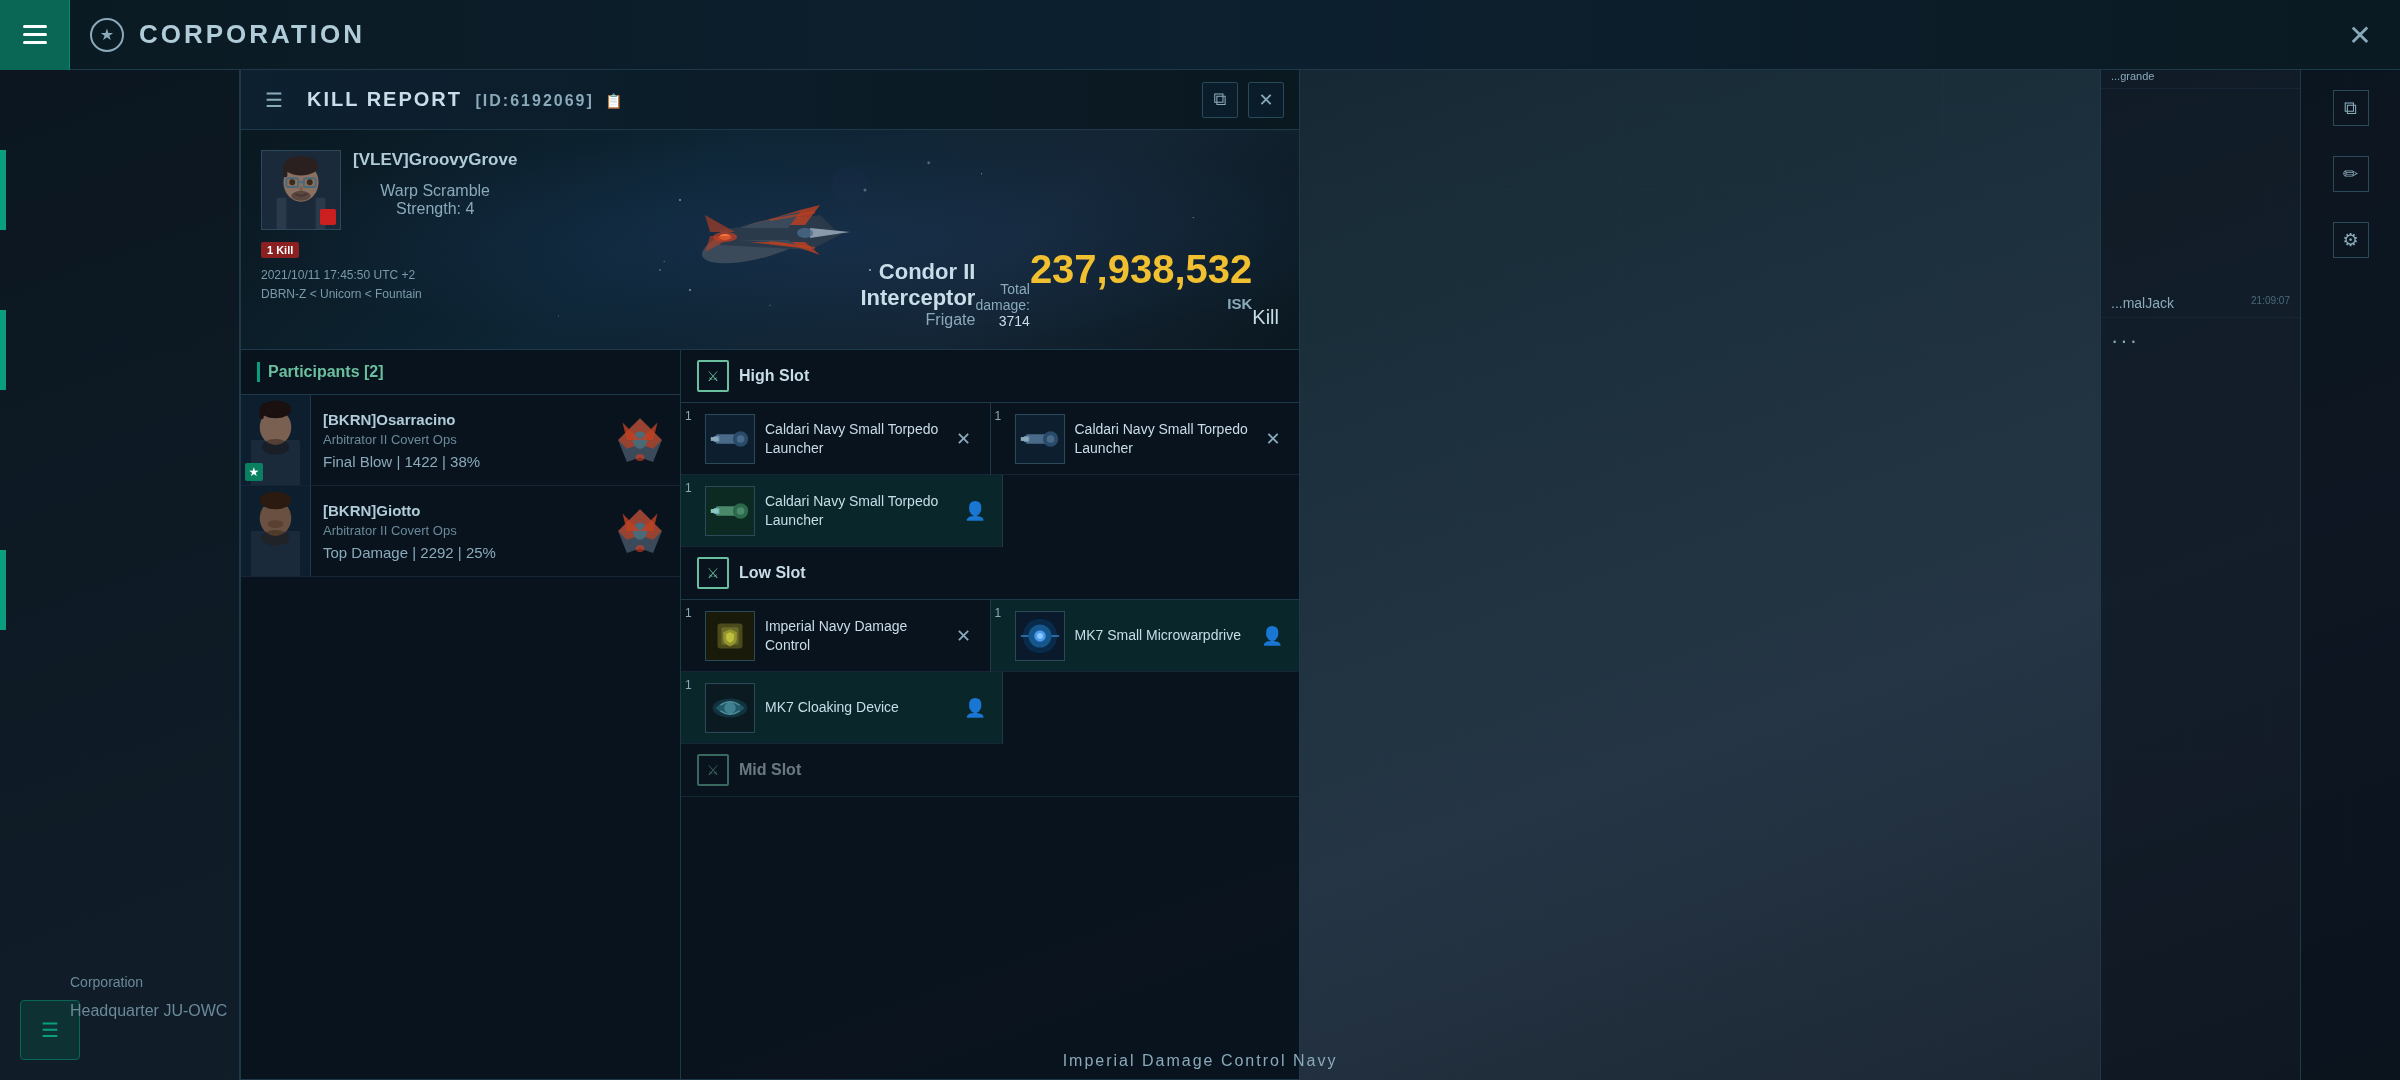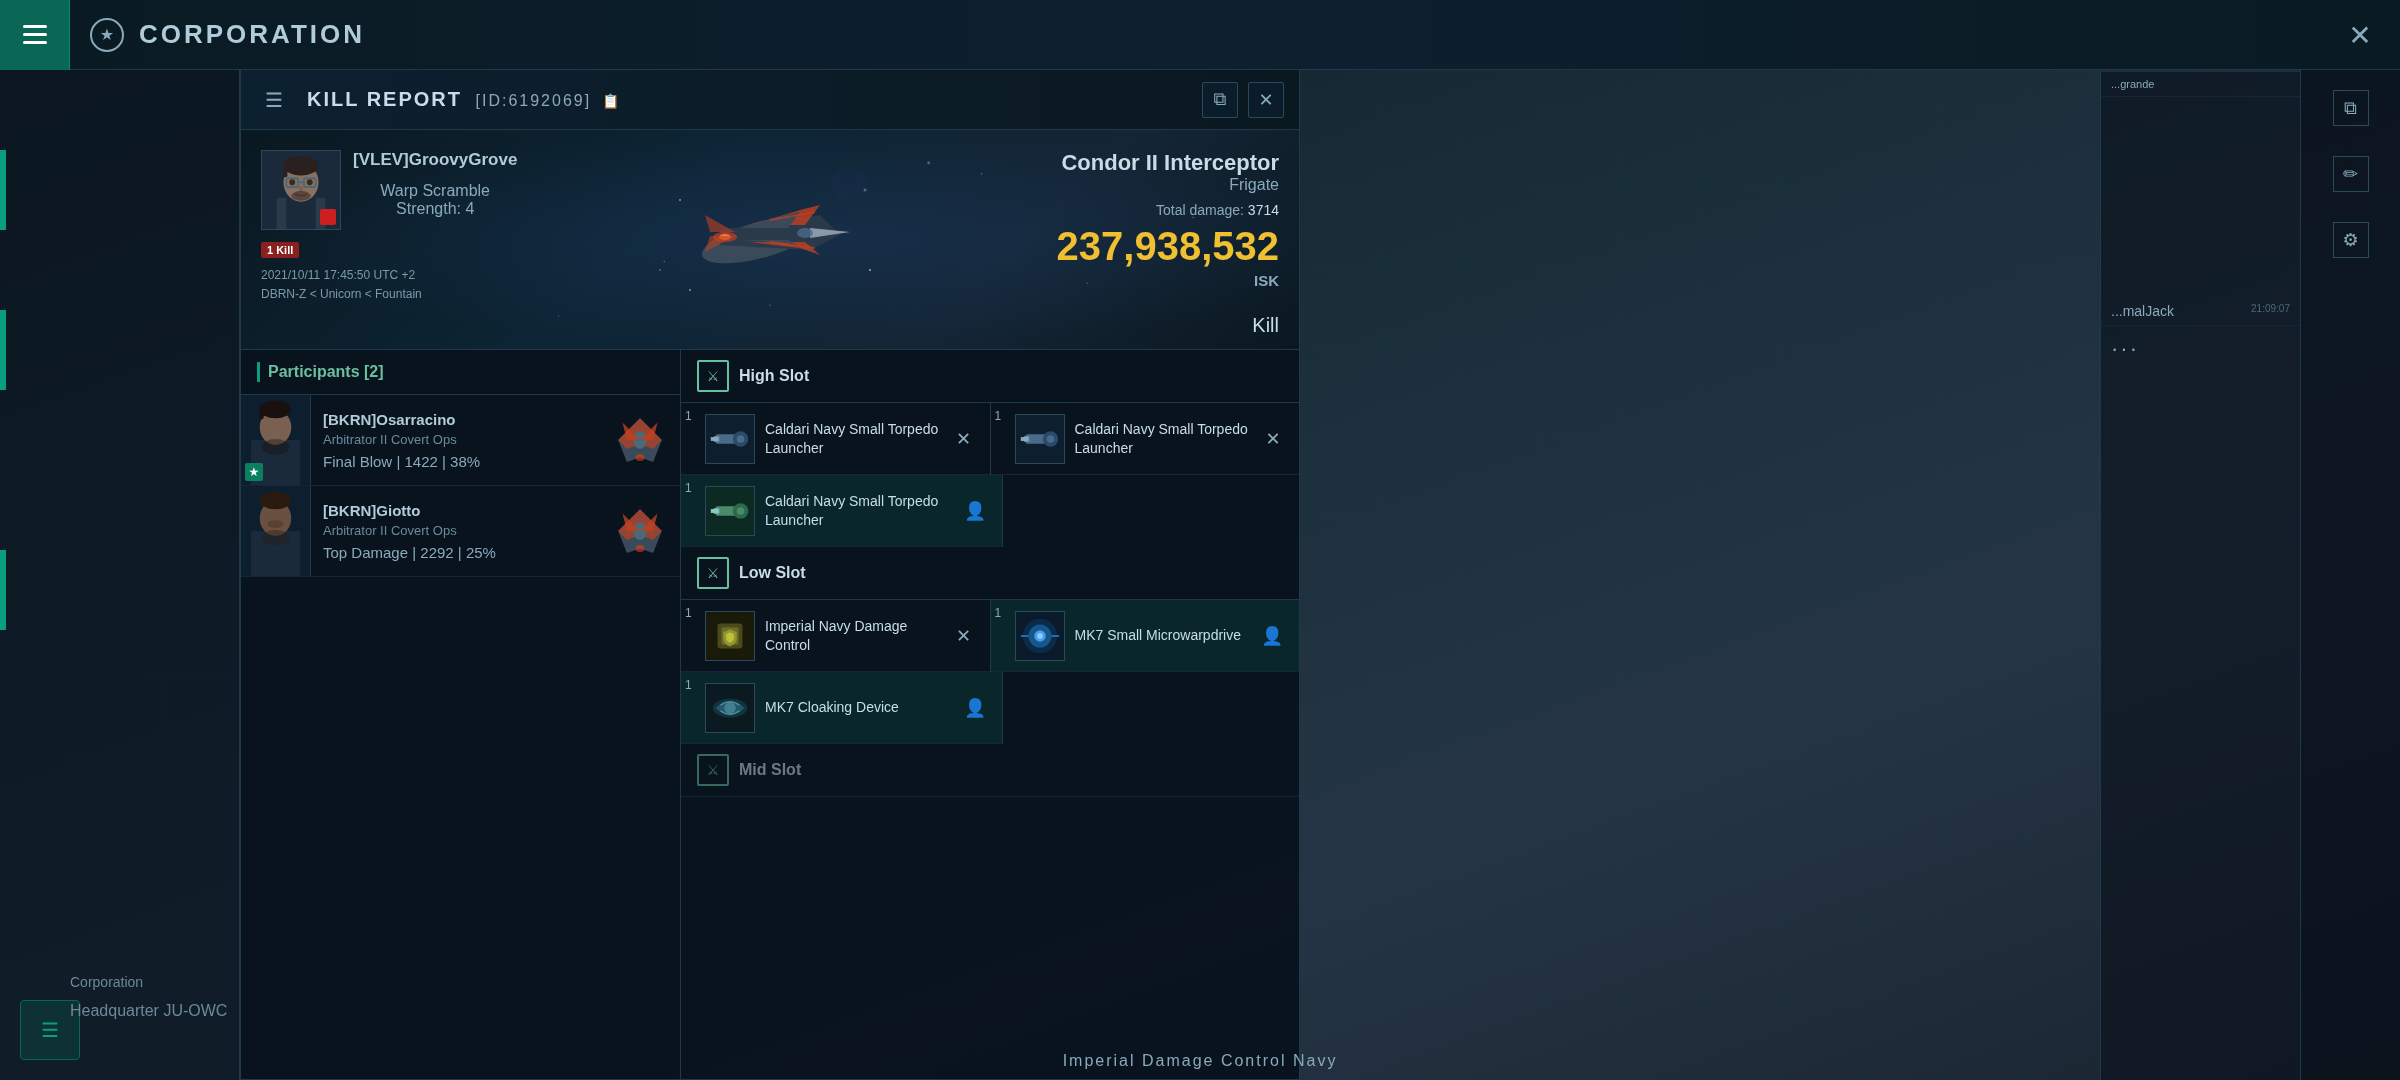--- a/index.html
+++ b/index.html
@@ -333,23 +333,22 @@
 
     .ship-svg {
       width: 280px;
       height: 160px;
     }
 
     
     .hero-right {
       width: 280px;
       display: flex;
-      flex-direction: column;
       align-items: flex-end;
-      justify-content: space-between;
+      justify-content: flex-end;
       padding: 20px;
       z-index: 2;
     }
     .ship-class {
       text-align: right;
     }
     .ship-name {
       color: #c8dde8;
       font-size: 22px;
       font-weight: 600;
@@ -671,21 +670,21 @@
     .brand-name {
       color: #8aaabb;
       font-size: 16px;
       letter-spacing: 2px;
     }
 
     
     .right-log {
       position: absolute;
       right: 100px;
-      top: 72px;
+      top: 64px;
       width: 200px;
       bottom: 0;
       background: rgba(8,15,25,0.6);
       border-left: 1px solid #1e3a4a;
       overflow: hidden;
       z-index: 4;
     }
     .right-log-entry {
       padding: 6px 10px;
       border-bottom: 1px solid #162636;
@@ -738,21 +737,21 @@
 </div>
 
 <div class="kill-report-panel">
 
   <div class="panel-header">
     <div class="panel-hamburger">
       <span>☰</span>
     </div>
     <div class="panel-title">
       <span>KILL REPORT</span>
-      <span style="color:#8aaabb;font-size:16px;font-weight:400;margin-left:6px;">[ID:6192069]</span>
+      <span style="color:#8aaabb;font-size:16px;font-weight:700;margin-left:6px;">[ID:6192069]</span>
       <span style="color:#6a8a9a;font-size:14px;margin-left:4px;">📋</span>
     </div>
     <div class="panel-actions">
       <div class="panel-action-btn">⧉</div>
       <div class="panel-action-btn">✕</div>
     </div>
   </div>
 
   <div class="kill-hero">
 

